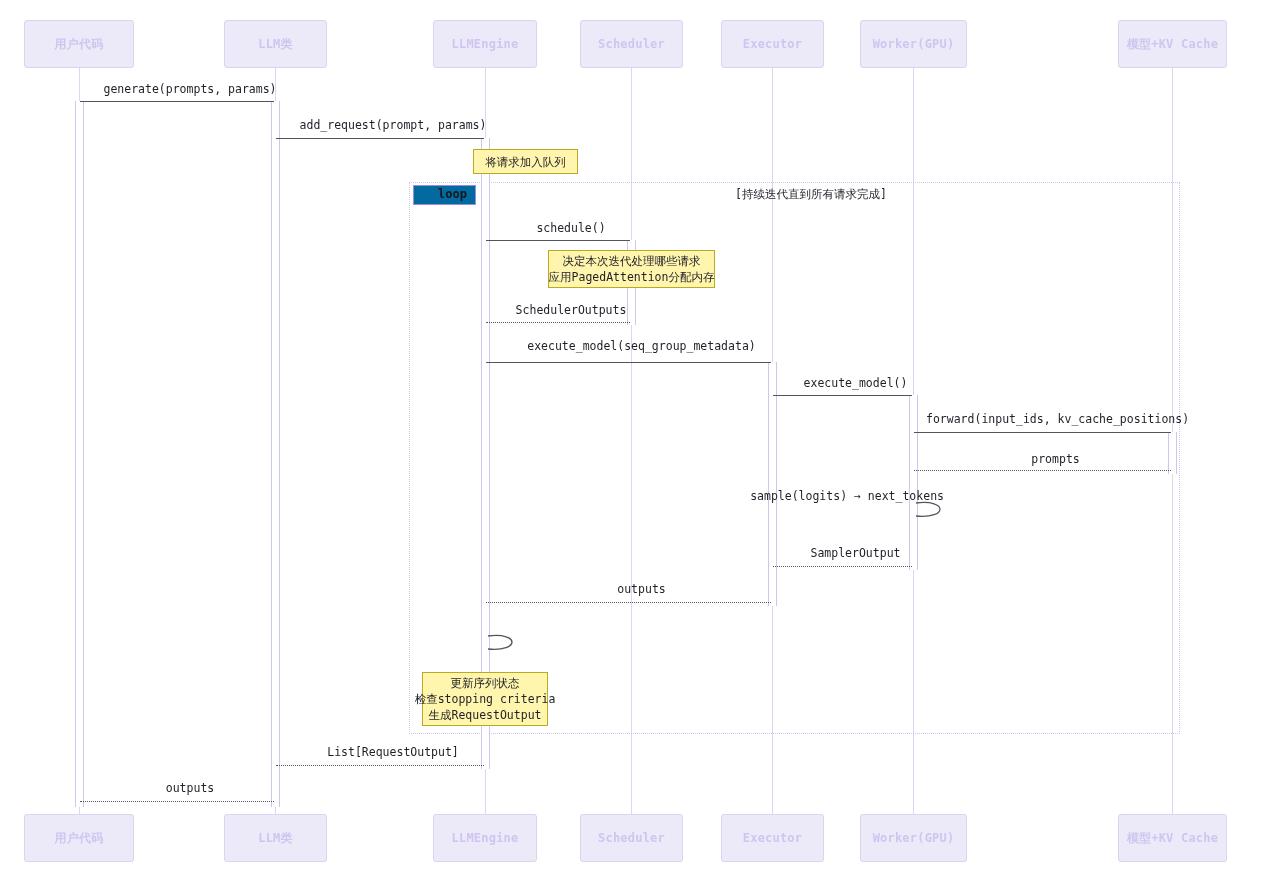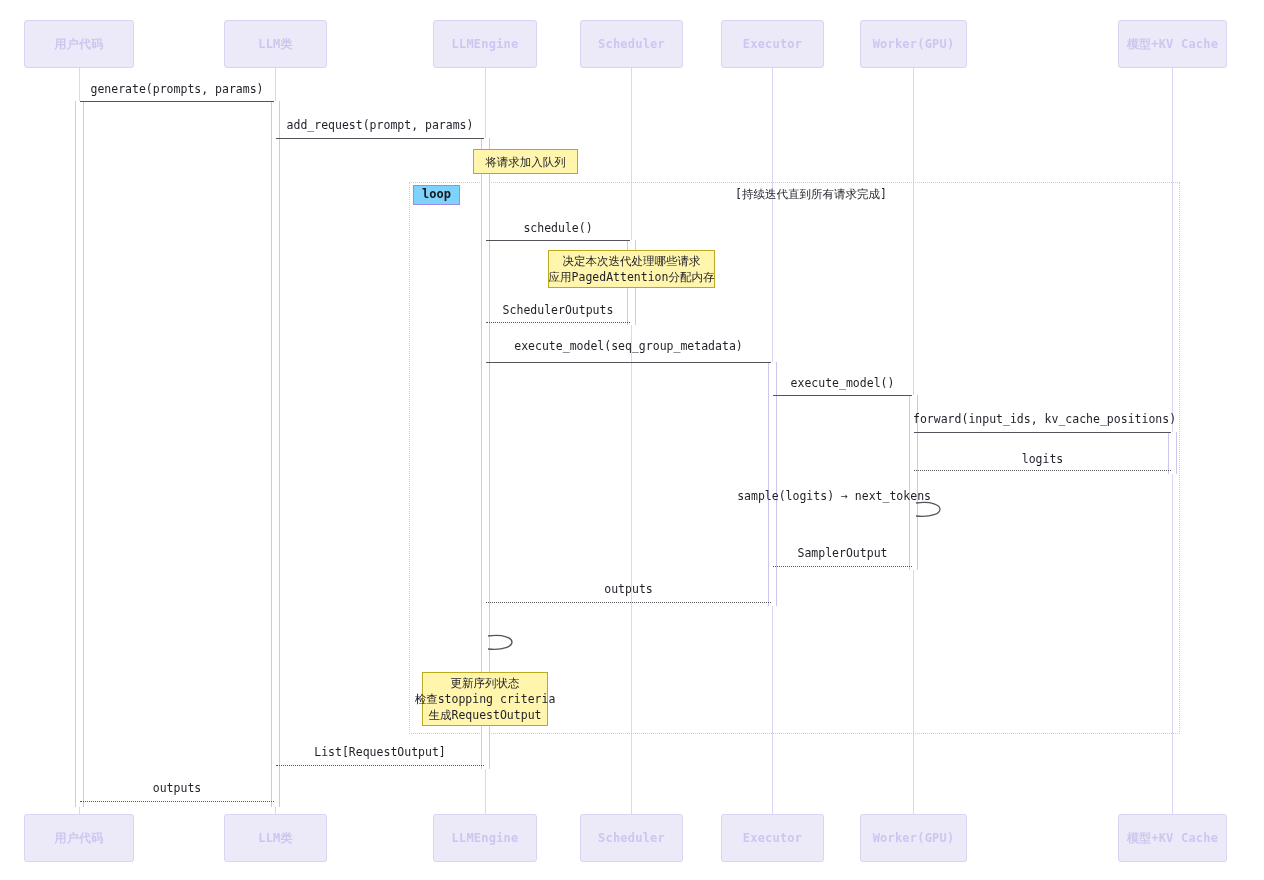--- a/index.html
+++ b/index.html
@@ -66,20 +66,21 @@
     border-top: 1.6px dotted #55545c;
   }
   .msg-label {
     position: absolute;
     font-family: "DejaVu Sans Mono", "Liberation Mono", monospace;
     font-size: 11.5px;
     color: #1f1f28;
     white-space: nowrap;
     text-align: center;
     line-height: 14px;
+    margin-left: 13px;
   }
   
   .selfmsg {
     position: absolute;
   }
   
   .note {
     position: absolute;
     box-sizing: border-box;
     background: #FFF5AD;
@@ -98,27 +99,27 @@
   
   .frame {
     position: absolute;
     box-sizing: border-box;
     border: 1.5px dotted #CFC6EE;
     background: transparent;
   }
   .frame-label {
     position: absolute;
     box-sizing: border-box;
-    background: #7dd3fc;
+    background: #0369a1;
     border: 1px solid #9B8CE0;
     font-family: "DejaVu Sans Mono", "Liberation Mono", monospace;
     font-size: 12px;
     font-weight: bold;
     color: #17171c;
-    padding: 1px 8px 2px 8px;
+    padding: 1px 8px 2px 24px;
     line-height: 15px;
   }
   .frame-cond {
     position: absolute;
     font-family: "DejaVu Sans Mono", "Liberation Mono", monospace;
     font-size: 11.5px;
     color: #1f1f28;
     white-space: nowrap;
   }
 </style>
@@ -158,21 +159,21 @@
       <div class="msg-label" style="left: 485px; width: 146px; top: 221px;"><span>schedule()</span></div>
       <div class="msg-line dotted" style="left: 486px; top: 322px; width: 144px;"></div>
       <div class="msg-label" style="left: 485px; width: 146px; top: 303px;"><span class="hl">SchedulerOutputs</span></div>
       <div class="msg-line" style="left: 486px; top: 362px; width: 285px;"></div>
       <div class="msg-label" style="left: 485px; width: 287px; top: 339px;"><span>execute_model(seq_group_metadata)</span></div>
       <div class="msg-line" style="left: 773px; top: 395px; width: 139px;"></div>
       <div class="msg-label" style="left: 772px; width: 141px; top: 376px;"><span>execute_model()</span></div>
       <div class="msg-line" style="left: 914px; top: 432px; width: 257px;"></div>
       <div class="msg-label" style="left: 913px; width: 259px; top: 412px;"><span>forward(input_ids, kv_cache_positions)</span></div>
       <div class="msg-line dotted" style="left: 914px; top: 470px; width: 257px;"></div>
-      <div class="msg-label" style="left: 913px; width: 259px; top: 452px;"><span>logits</span></div>
+      <div class="msg-label" style="left: 913px; width: 259px; top: 452px;"><span>prompts</span></div>
       <svg class="selfmsg" width="40" height="26" style="left: 914px; top: 499px;">
         <path d="M 2 4 C 34 0 34 20 2 17" fill="none" stroke="#55545c" stroke-width="1.3"></path>
       </svg>
       <div class="msg-label" style="top: 489px; left: 0px; width: 931px; text-align: right;">sample(logits) → next_tokens</div>
       <div class="msg-line dotted" style="left: 773px; top: 566px; width: 139px;"></div>
       <div class="msg-label" style="left: 772px; width: 141px; top: 546px;"><span>SamplerOutput</span></div>
       <div class="msg-line dotted" style="left: 486px; top: 602px; width: 285px;"></div>
       <div class="msg-label" style="left: 485px; width: 287px; top: 582px;"><span>outputs</span></div>
       <svg class="selfmsg" width="40" height="26" style="left: 486px; top: 632px;">
         <path d="M 2 4 C 34 0 34 20 2 17" fill="none" stroke="#55545c" stroke-width="1.3"></path>

